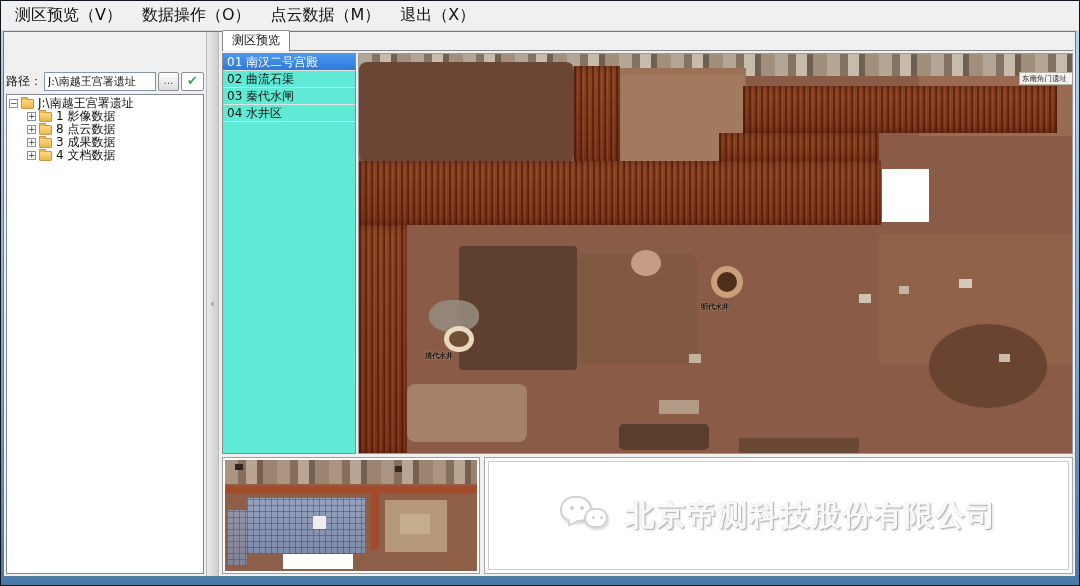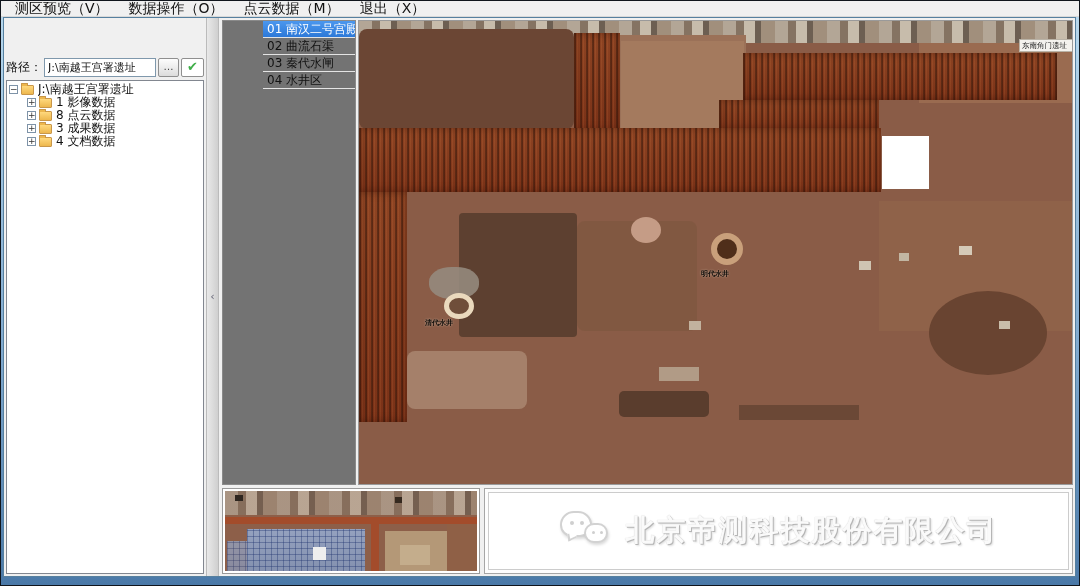--- a/index.html
+++ b/index.html
@@ -25,22 +25,22 @@
     display:flex; align-items:center; justify-content:center;
     box-shadow:inset 0 1px 0 rgba(255,255,255,.35); cursor:default; }
   .win-btn.min,.win-btn.max { width:27px; }
   .win-btn.close { width:42px;
     background:linear-gradient(180deg,#f0a290 0%,#d95b41 45%,#bf3318 50%,#9c2410 100%); }
   .glyph-min { width:9px; height:3px; background:#fff; border:1px solid #222; margin-top:4px; }
   .glyph-max { width:9px; height:8px; border:2px solid #fff; outline:1px solid #222; background:transparent; }
   .glyph-close { color:#fff; font-size:10px; font-weight:bold; text-shadow:0 1px 1px #400; }
 
   
-  .menubar { height:16px; flex:none; background:#f0f0f0; border-bottom:1px solid #d9d9d9;
-    display:flex; align-items:center; font-size:14px; color:#111; padding-left:4px; }
+  .menubar { height:30px; flex:none; background:#f0f0f0; border-bottom:1px solid #d9d9d9;
+    display:flex; align-items:center; font-size:16px; color:#111; padding-left:4px; }
   .menu-item { padding:1px 10px; cursor:default; }
 
   
   .workspace { flex:1; min-height:0; margin:0 3px 8px 2px; background:#f0f0f0;
     border:1px solid #56809f; display:flex; }
 
   
   .left-col { width:202px; flex:none; display:flex; flex-direction:column; padding:2px; }
   .path-row { height:22px; flex:none; display:flex; align-items:center; gap:2px; margin-bottom:2px;margin-top:36px; }
   .path-label { font-size:12px; white-space:nowrap; color:#111; }
@@ -71,21 +71,21 @@
     display:flex; align-items:center; justify-content:center; cursor:col-resize; }
   .splitter .chev { color:#667; font-size:11px; line-height:10px; }
 
   
   .right-col { flex:1; min-width:0; display:flex; flex-direction:column; padding:0 2px 2px 3px; }
   .tabbar { height:19px; flex:none; display:flex; align-items:flex-end; border-bottom:1px solid #8a8a8a; }
   .tab { font-size:12px; color:#111; background:#fff; border:1px solid #8a8a8a; border-bottom:none;
     border-radius:2px 2px 0 0; padding:1px 9px 2px 9px; margin-bottom:-1px; position:relative; z-index:2; }
 
   .content-row { flex:1; min-height:0; display:flex; padding-top:2px; }
-  .site-list { width:134px; flex:none; background:#737373; border:1px solid #8a8a8a; font-size:12px;padding-left:40px; }
+  .site-list { width:134px; flex:none; background:#5eead4; border:1px solid #8a8a8a; font-size:12px; }
   .site-row { height:17px; line-height:16px; padding-left:4px; border-bottom:1px solid #e4e4e4;
     white-space:nowrap; overflow:hidden; color:#111; cursor:default; }
   .site-row.selected { background:linear-gradient(180deg,#4b97ee,#2d79d8); color:#fff; }
 
   
   .viewer { flex:1; min-width:0; margin-left:2px; position:relative; overflow:hidden;
     background:#8a5c47; border:1px solid #9a9a9a; }
   .patch { position:absolute; }
   .mosaic { background:repeating-linear-gradient(90deg,#b3a696 0 13px,#857362 13px 21px,
       #c7bcab 21px 32px,#6d5f52 32px 38px,#a18f7c 38px 52px); }
@@ -96,21 +96,21 @@
     box-shadow:inset 0 0 8px rgba(40,10,0,.45); }
   .img-label { position:absolute; font-size:7px; font-weight:bold; color:#0d0a07;
     text-shadow:0 0 2px rgba(255,240,220,.6); white-space:nowrap; }
   .corner-box { position:absolute; background:#f4f2ee; border:1px solid #b9b2a6;
     font-size:7.5px; color:#222; line-height:11px; padding:0 2px; white-space:nowrap; overflow:hidden; }
   .big-caption { position:absolute; font-size:23px; font-weight:bold; color:#161008;
     letter-spacing:2px; white-space:nowrap; text-shadow:0 0 1px rgba(0,0,0,.4); }
   .well { position:absolute; border-radius:50%; }
 
   
-  .bottom-row { height:86px; flex:none; display:flex; margin-top:3px; }
+  .bottom-row { height:117px; flex:none; display:flex; margin-top:3px; }
   .thumb-panel { width:258px; flex:none; background:#fff; border:1px solid #9a9a9a; padding:2px; }
   .thumb-img { position:relative; width:100%; height:100%; background:#8d5f49; overflow:hidden; }
   .grid-block { background:
       repeating-linear-gradient(0deg,rgba(30,50,110,.38) 0 1px,rgba(0,0,0,0) 1px 6px),
       repeating-linear-gradient(90deg,rgba(30,50,110,.38) 0 1px,rgba(0,0,0,0) 1px 6px),
       linear-gradient(#95a2bf,#7e8baa); }
   .brand-panel { flex:1; min-width:0; margin-left:4px; background:#fff;
     border:1px solid #a6a6a6;
     box-shadow:inset 0 0 0 3px #fdfdfd, inset 0 0 0 4px #cccccc;
     display:flex; align-items:center; justify-content:center; gap:14px; }
@@ -181,20 +181,23 @@
         </div>
       </div>
     </div>
 
     <div class="splitter">
       <span class="chev">‹</span>
     </div>
 
     <div class="right-col">
 
+      <div class="tabbar">
+        <div class="tab">测区预览</div>
+      </div>
 
       <div class="content-row">
 
         <div class="site-list">
           <div class="site-row selected">01 南汉二号宫殿</div>
           <div class="site-row">02 曲流石渠</div>
           <div class="site-row">03 秦代水闸</div>
           <div class="site-row">04 水井区</div>
         </div>
 

